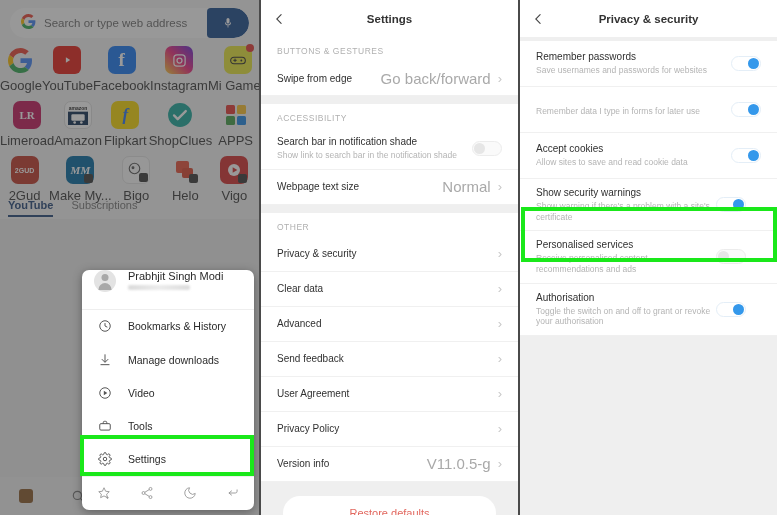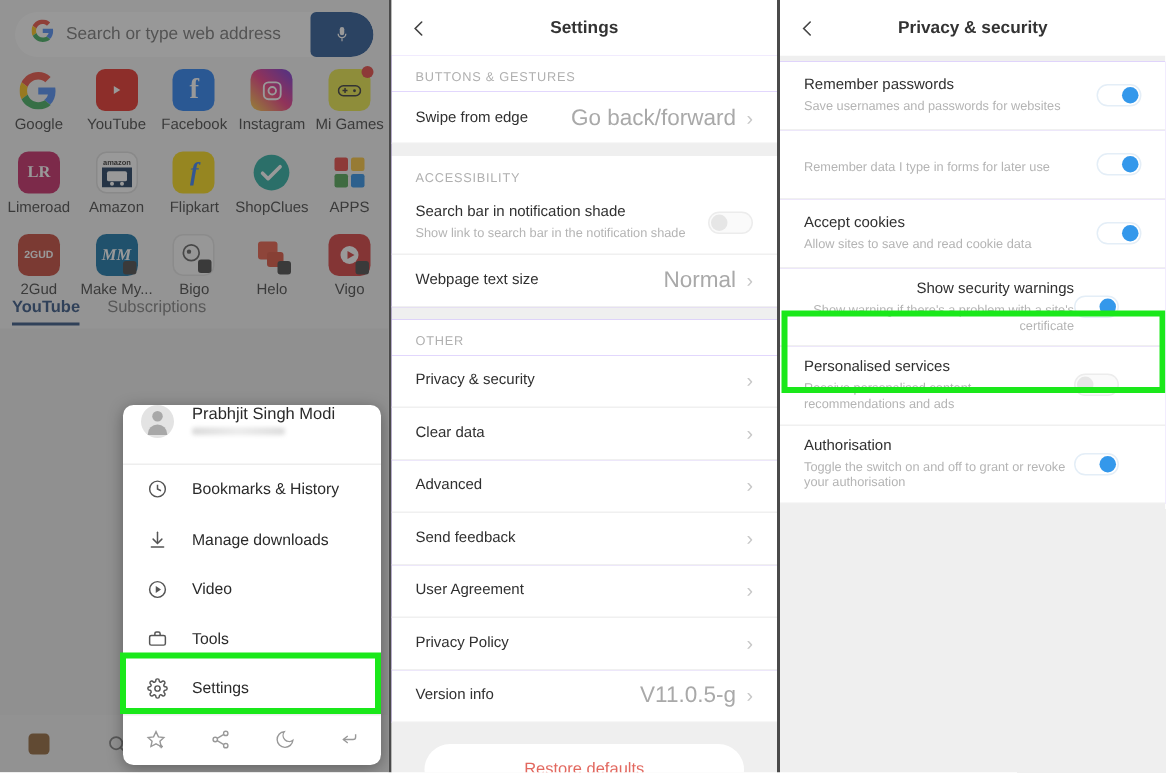--- a/index.html
+++ b/index.html
@@ -33,21 +33,21 @@
     border-top-left-radius: 4px; border-bottom-left-radius: 4px;
     border-top-right-radius: 16px; border-bottom-right-radius: 16px;
     display: flex; align-items: center; justify-content: center;
   }
 
   .appgrid { position: absolute; top: 46px; left: 0; right: 0; }
   .approw { display: flex; height: 55px; }
   .appcell { flex: 1; display: flex; flex-direction: column; align-items: center; justify-content: flex-start; }
   .appicon { width: 28px; height: 28px; border-radius: 7px; display: flex; align-items: center;
              justify-content: center; position: relative; font-size: 11px; font-weight: bold; color: #fff; }
-  .applabel { font-size: 10px; color: #3a3a3a; margin-top: 4px; white-space: nowrap; }
+  .applabel { font-size: 13px; color: #3a3a3a; margin-top: 4px; white-space: nowrap; }
   .badge { position: absolute; top: -2px; right: -2px; width: 8px; height: 8px; background: #e53935;
            border-radius: 50%; }
   .corner-badge { position: absolute; bottom: 1px; right: 1px; width: 9px; height: 9px;
                   background: #3a3a3a; border-radius: 2px; }
 
   .tabs { position: absolute; top: 192px; left: 0; right: 0; height: 26px; display: flex;
           align-items: center; padding-left: 8px; gap: 18px; }
   .tab { font-size: 11px; color: #777; }
   .tab.active { color: #25477a; font-weight: bold; position: relative; }
   .tab.active::after { content:""; position:absolute; left:0; right:0; bottom:-6px; height:2px; background:#25477a; }
@@ -538,21 +538,21 @@
         <span class="toggle on"></span>
       </div>
       <div class="row" style="min-height:46px;">
         <div class="row-main">
           <div class="row-title">Accept cookies</div>
           <div class="row-sub">Allow sites to save and read cookie data</div>
         </div>
         <span class="toggle on"></span>
       </div>
       <div class="row" style="min-height:46px;">
-        <div class="row-main" style="max-width:180px;text-align:right;">
+        <div class="row-main" style="max-width:180px;">
           <div class="row-title">Show security warnings</div>
           <div class="row-sub">Show warning if there's a problem with a site's certificate</div>
         </div>
         <span class="toggle on"></span>
       </div>
       <div class="row" style="min-height:50px;">
         <div class="row-main" style="max-width:180px;">
           <div class="row-title">Personalised services</div>
           <div class="row-sub">Receive personalised content recommendations and ads</div>
         </div>

